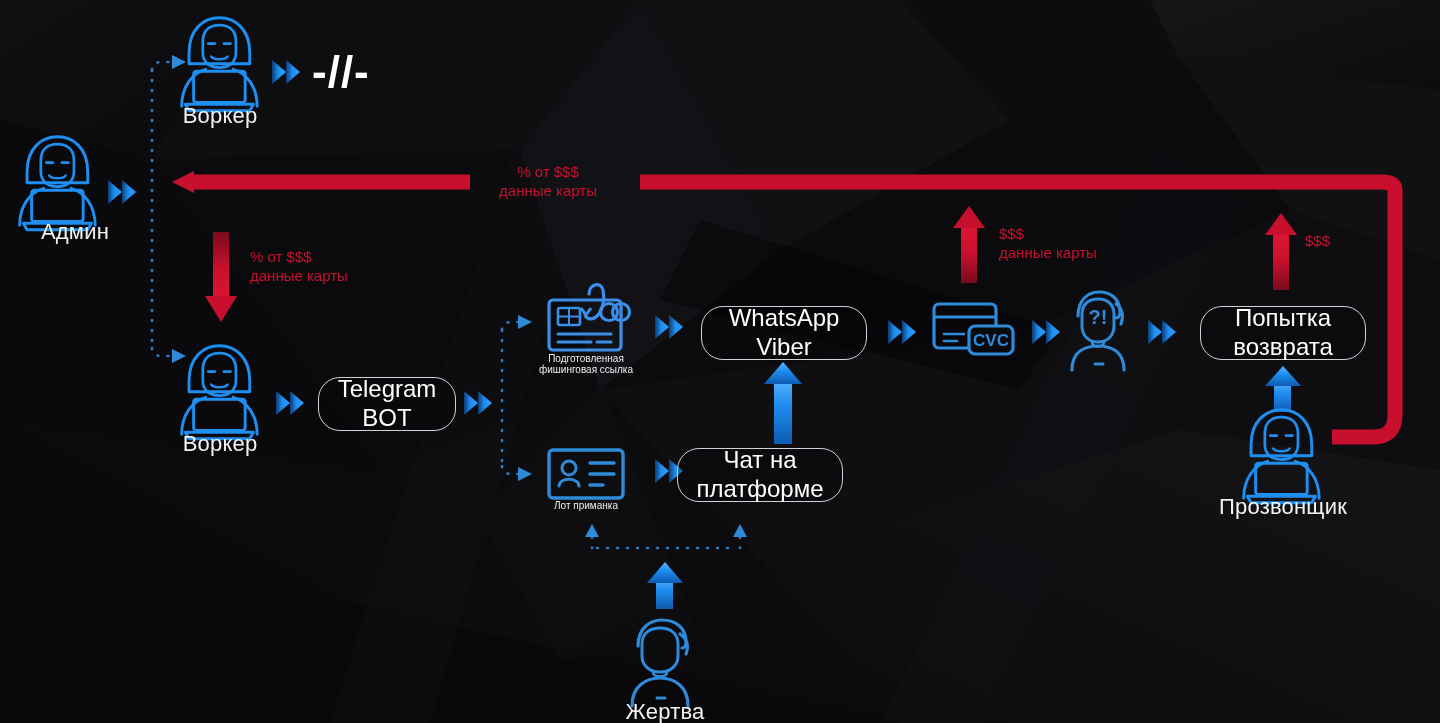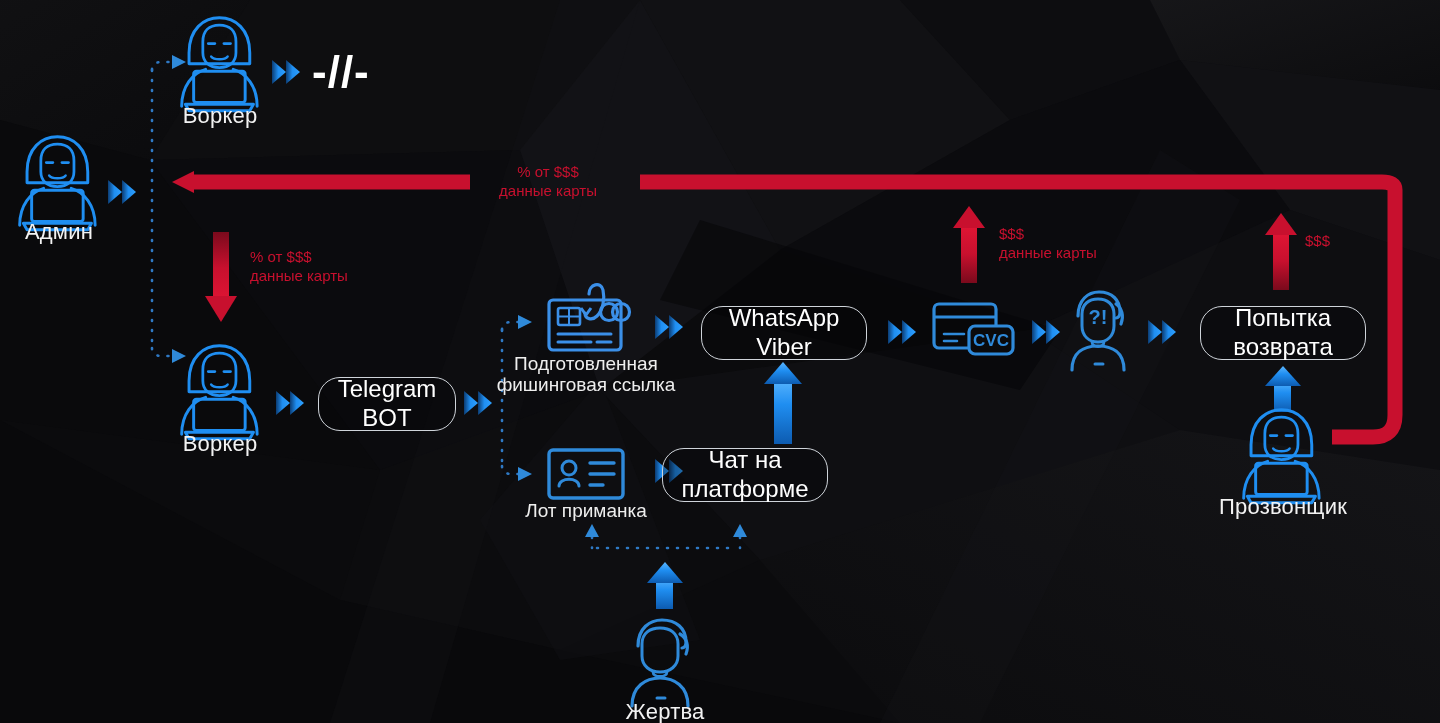--- a/index.html
+++ b/index.html
@@ -8,21 +8,21 @@
     font-family:"Liberation Sans","DejaVu Sans",sans-serif;
   }
   #stage{position:absolute;inset:0;width:1440px;height:723px;}
   svg.layer{position:absolute;left:0;top:0;width:1440px;height:723px;}
   .node{position:absolute;}
   .label{
     color:#f2f2f2;font-size:22px;line-height:1.05;white-space:nowrap;
     text-align:center;letter-spacing:.2px;
   }
   .smalllabel{
-    color:#eeeeee;font-size:19px;line-height:1.12;text-align:center;white-space:nowrap;
+    color:#eeeeee;font-size:10px;line-height:1.12;text-align:center;white-space:nowrap;
   }
   .pill{
     border:1.6px solid #cfd4da;border-radius:22px;color:#ffffff;
     font-size:24px;line-height:1.2;text-align:center;
     display:flex;flex-direction:column;align-items:center;justify-content:center;
     background:rgba(6,6,8,0.35);
   }
   .redtext{color:#c8102e;font-size:15px;line-height:1.25;white-space:nowrap;}
   .redtext .l2{display:block;}
   .slashmark{
@@ -291,21 +291,21 @@
     <g transform="translate(630,618)">
       <path d="M 8 28 C 8 10 20 2 32 2 C 46 2 56 10 56 24 C 56 28 54 30 52 30" fill="none" stroke="#2f8ada" stroke-width="3.2" stroke-linecap="round"></path>
       <path d="M 50 16 C 57 20 59 28 56 36" fill="none" stroke="#2f8ada" stroke-width="3.2" stroke-linecap="round"></path>
       <path d="M 12 26 C 12 15 20 10 30 10 C 40 10 48 15 48 26 L 48 38 C 48 48 40 54 30 54 C 20 54 12 48 12 38 Z" fill="none" stroke="#2f8ada" stroke-width="3"></path>
       <path d="M 23 54 C 23 60 37 60 37 54" fill="none" stroke="#2f8ada" stroke-width="2.8"></path>
       <path d="M 2 88 C 2 68 16 60 30 60 C 44 60 58 68 58 88" fill="none" stroke="#2f8ada" stroke-width="3.2" stroke-linecap="round"></path>
       <path d="M 27 80 L 35 80" stroke="#2f8ada" stroke-width="3" stroke-linecap="round"></path>
     </g>
   </svg>
 
-  <div class="node label" style="left:0px;top:220px;width:118px;">Админ</div>
+  <div class="node label" style="left:0px;top:220px;width:118px;padding-left:16px;">Админ</div>
 
   <div class="node label" style="left:160px;top:104px;width:120px;">Воркер</div>
 
   <div class="node label" style="left:160px;top:432px;width:120px;">Воркер</div>
 
   <div class="node label" style="left:1195px;top:495px;width:176px;">Прозвонщик</div>
 
   <div class="node label" style="left:585px;top:700px;width:160px;">Жертва</div>
 
   <div class="node slashmark" style="left:312px;top:50px;">-//-</div>
@@ -313,21 +313,21 @@
   <div class="node pill" style="left:318px;top:377px;width:136px;height:52px;">
     <span>Telegram</span>
     <span>BOT</span>
   </div>
 
   <div class="node pill" style="left:701px;top:306px;width:164px;height:52px;">
     <span>WhatsApp</span>
     <span>Viber</span>
   </div>
 
-  <div class="node pill" style="left:662px;top:448px;width:164px;height:52px;">
+  <div class="node pill" style="left:677px;top:448px;width:164px;height:52px;">
     <span>Чат на</span>
     <span>платформе</span>
   </div>
 
   <div class="node pill" style="left:1200px;top:306px;width:164px;height:52px;">
     <span>Попытка</span>
     <span>возврата</span>
   </div>
 
   <div class="node smalllabel" style="left:486px;top:353px;width:200px;">

